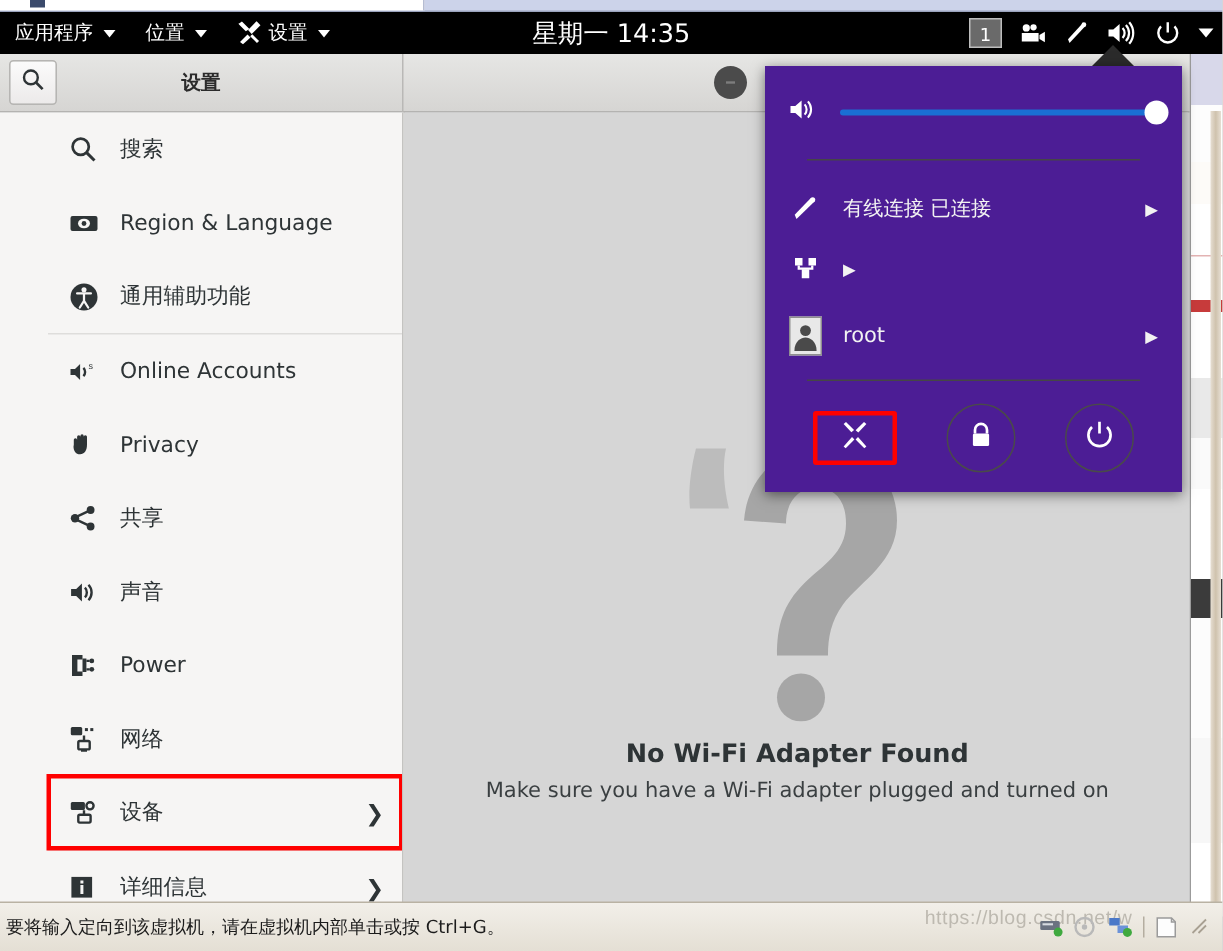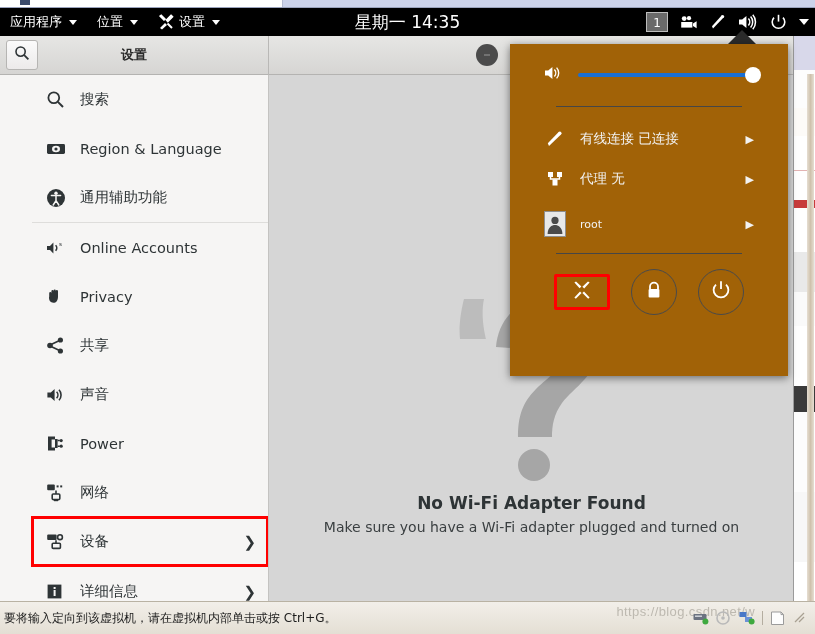--- a/index.html
+++ b/index.html
@@ -148,25 +148,25 @@
     position:absolute; left:0; right:0; top:418px; text-align:center;
     font-size:17px; font-weight:bold; color:#2e3436;
   }
   #nowifi-sub{
     position:absolute; left:0; right:0; top:444px; text-align:center;
     font-size:14px; color:#3a3f41;
   }
 
   
   #sysmenu{
-    position:absolute; left:510px; top:44px; width:278px; height:332px;
-    background:#a16207;
+    position:absolute; left:510px; top:44px; width:278px; height:284px;
+    background:#4c1d95;
     box-shadow:0 2px 8px rgba(0,0,0,.5);
     color:#ffffff;
-    padding:0 34px;
+    padding:0 16px;
   }
   #sysmenu-arrow{
     position:absolute; left:728px; top:30px;
     width:0;height:0;
     border-left:14px solid transparent;
     border-right:14px solid transparent;
     border-bottom:14px solid #2b2b2b;
   }
   .vol-row{
     display:flex; align-items:center; height:62px; gap:14px;
@@ -538,34 +538,33 @@
 
   <div class="menu-row">
     <span class="mi">
       <svg width="18" height="18" viewBox="0 0 18 18">
         <rect x="2" y="2" width="5" height="5" fill="#fff"></rect>
         <rect x="11" y="2" width="5" height="5" fill="#fff"></rect>
         <path d="M4.5 7 v2 h9 v-2" stroke="#fff" stroke-width="1.5" fill="none"></path>
         <rect x="6.5" y="9.5" width="5" height="6" fill="#fff"></rect>
       </svg>
     </span>
-    <span class="ml">代理 无</span>
     <span class="mc">▶</span>
   </div>
 
   <div style="height:10px"></div>
 
   <div class="menu-row" style="height:38px">
     <span class="mi avatar">
       <svg width="20" height="20" viewBox="0 0 20 20">
         <circle cx="10" cy="6.4" r="3.6" fill="#4a4a4a"></circle>
         <path d="M2.6 20 C2.6 13.4 7 11 10 11 C13 11 17.4 13.4 17.4 20 Z" fill="#4a4a4a"></path>
       </svg>
     </span>
-    <span class="ml" style="font-size:11px">root</span>
+    <span class="ml" style="font-size:14px">root</span>
     <span class="mc">▶</span>
   </div>
 
   <div style="height:10px"></div>
   <div class="divider"></div>
 
   <div class="actions">
     <span class="action-btn sel">
       <span>
         <svg width="20" height="20" viewBox="0 0 20 20">

